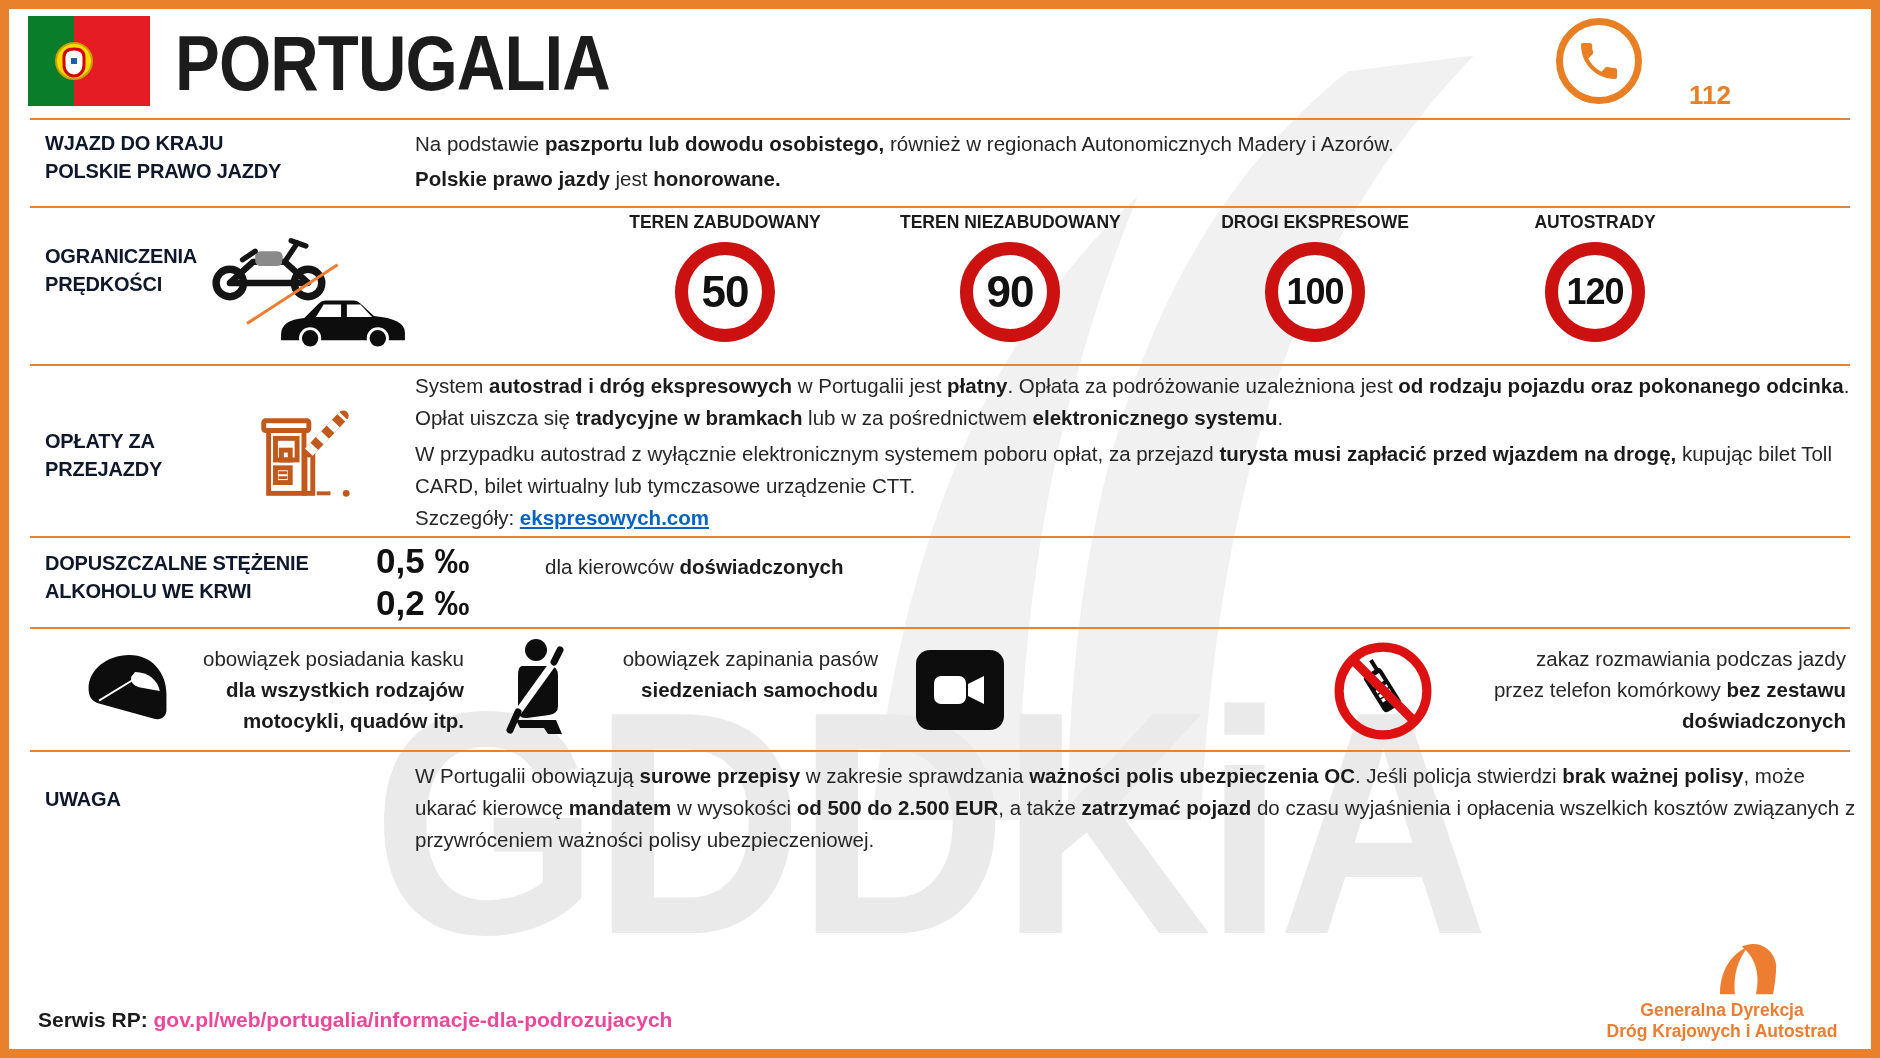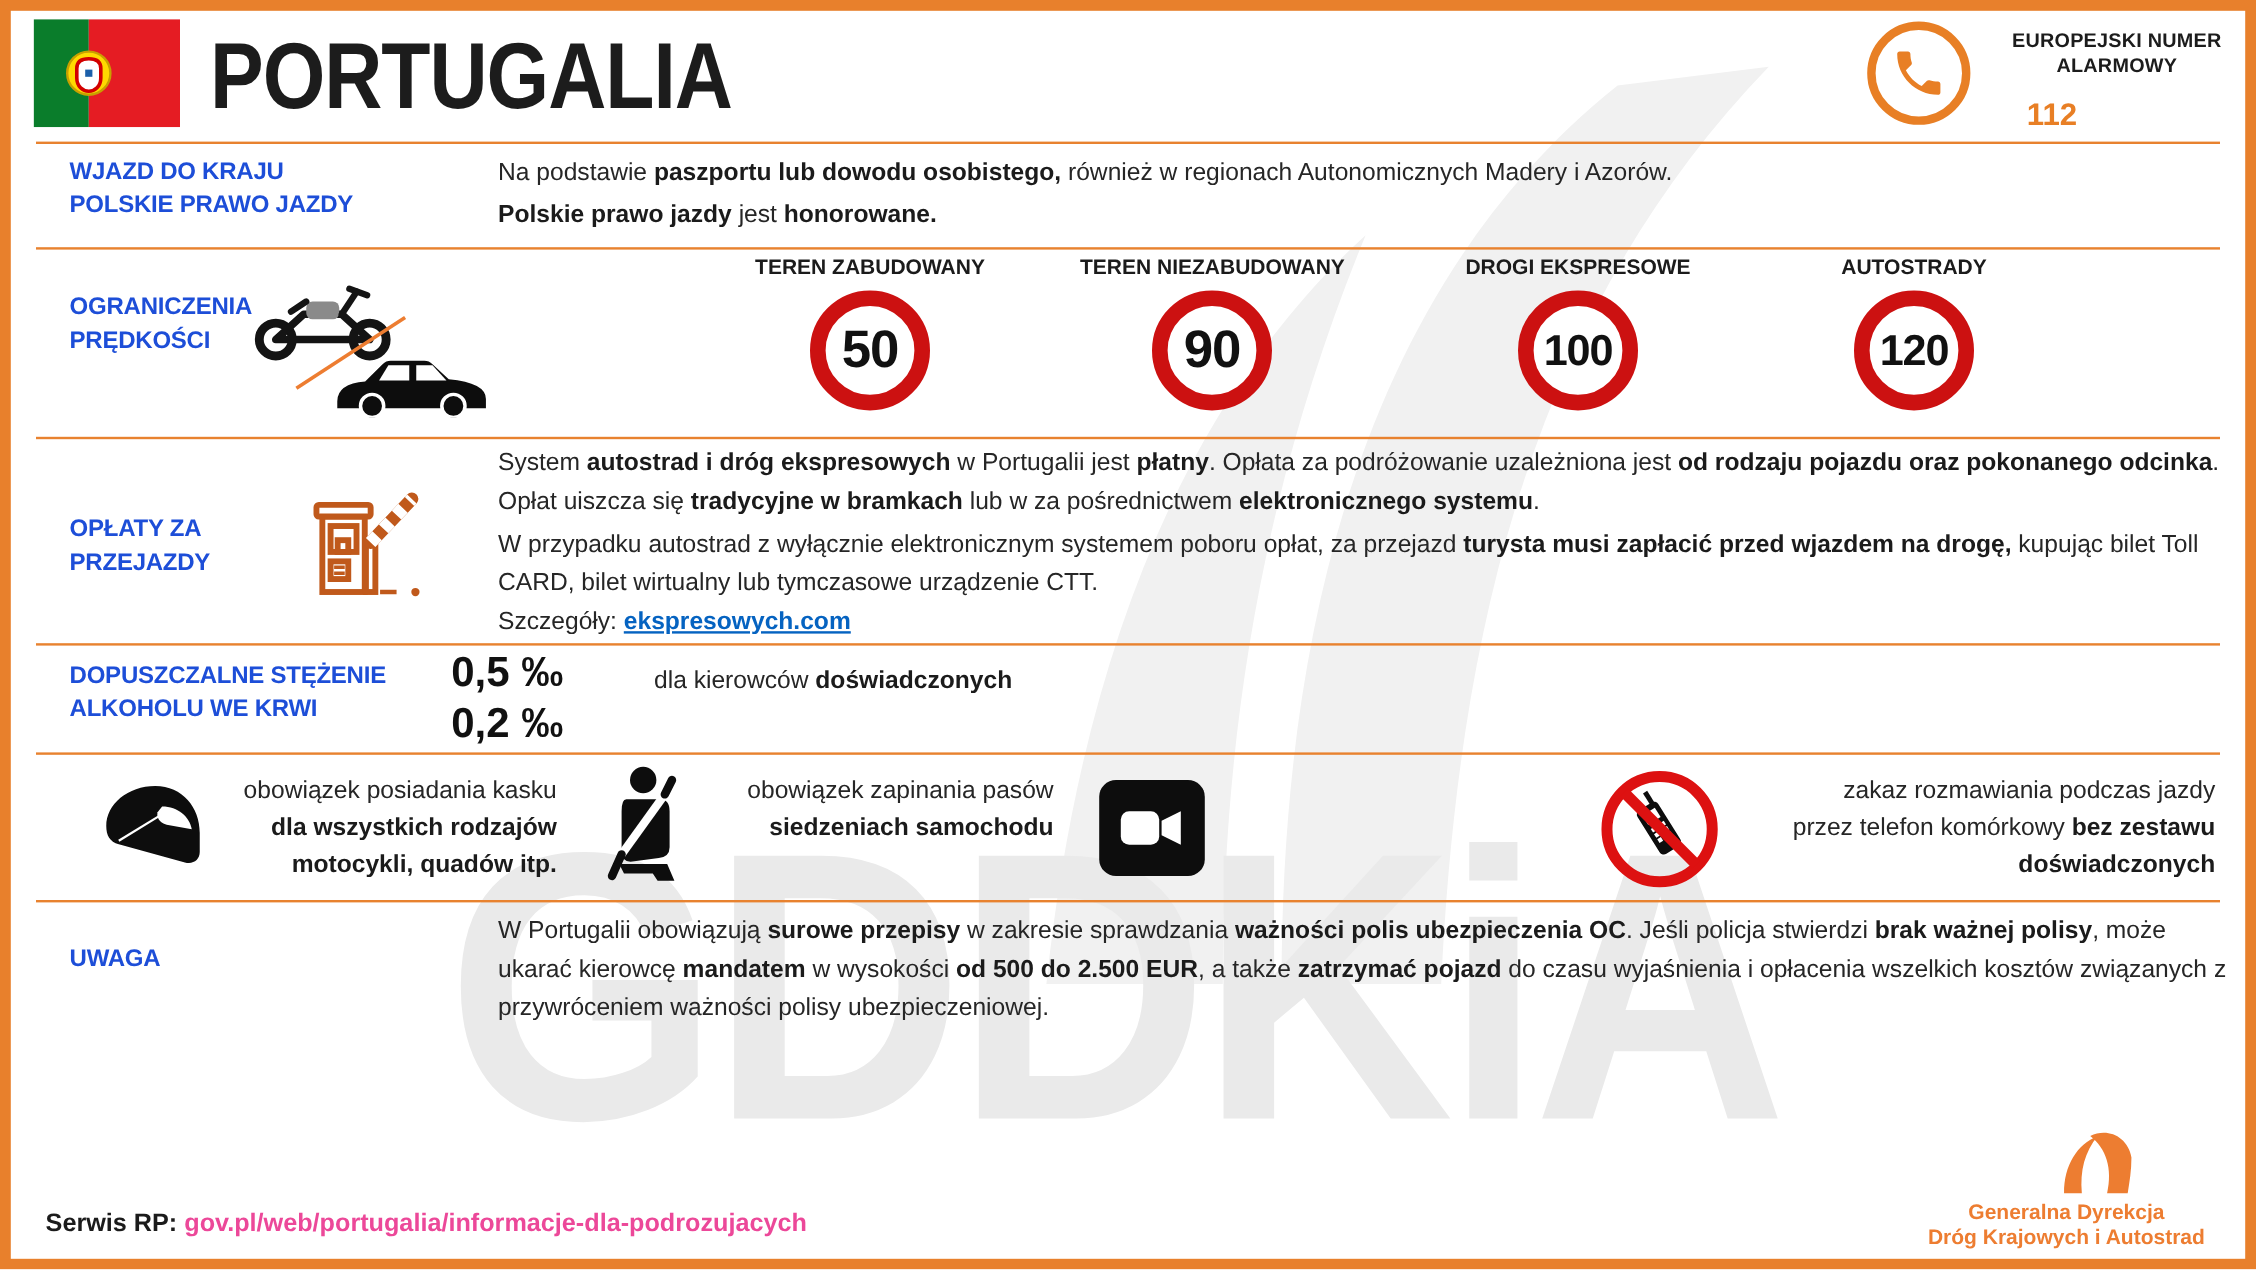--- a/index.html
+++ b/index.html
@@ -32,21 +32,21 @@
     position:absolute;left:1666px;top:24px;width:196px;text-align:center;font-size:16.5px;
     font-weight:700;line-height:1.3;color:#1c1c1c;z-index:10;letter-spacing:.2px;
   }
   .emg-num{
     position:absolute;left:1612px;top:80px;width:196px;text-align:center;font-size:26px;
     font-weight:700;color:#E87F25;z-index:10;
   }
 
   
   .row-label{
-    position:absolute;left:58px;font-size:20px;font-weight:700;color:#1d4ed8;
+    position:absolute;left:45px;font-size:20px;font-weight:700;color:#0f172a;
     line-height:1.38;z-index:10;letter-spacing:-.2px;white-space:nowrap;
   }
   .body-text{
     position:absolute;font-size:20.5px;line-height:1.55;color:#262626;z-index:10;
   }
   .b{font-weight:700;color:#1b1b1b;}
   .link{color:#0563C1;font-weight:700;text-decoration:underline;cursor:pointer;}
 
   
   .veh{position:absolute;z-index:10;}
@@ -101,24 +101,20 @@
     <path d="M46 33 c7 0 10 3 10 8 l0 8 c0 7 -5 11 -10 11 c-5 0 -10 -4 -10 -11 l0 -8 c0 -5 3 -8 10 -8 z" fill="#fff" stroke="#D20000" stroke-width="3"></path>
     <rect x="43" y="42" width="6" height="6" fill="#1B5FAA"></rect>
   </svg>
 
   <div class="title">PORTUGALIA</div>
 
   <div class="phone-badge">
     <svg width="48" height="48" viewBox="0 0 24 24">
       <path fill="#E87F25" d="M6.62 10.79c1.44 2.83 3.76 5.14 6.59 6.59l2.2-2.2c.27-.27.67-.36 1.02-.24 1.12.37 2.33.57 3.57.57.55 0 1 .45 1 1V20c0 .55-.45 1-1 1-9.39 0-17-7.61-17-17 0-.55.45-1 1-1h3.5c.55 0 1 .45 1 1 0 1.25.2 2.45.57 3.57.11.35.03.74-.25 1.02l-2.2 2.2z"></path>
     </svg>
-  </div>
-  <div class="emg-text">
-    <div>EUROPEJSKI  NUMER</div>
-    <div>ALARMOWY</div>
   </div>
   <div class="emg-num">112</div>
 
   <div class="hr" style="top:118px"></div>
   <div class="hr" style="top:206px"></div>
   <div class="hr" style="top:364px"></div>
   <div class="hr" style="top:536px"></div>
   <div class="hr" style="top:627px"></div>
   <div class="hr" style="top:750px"></div>
 

